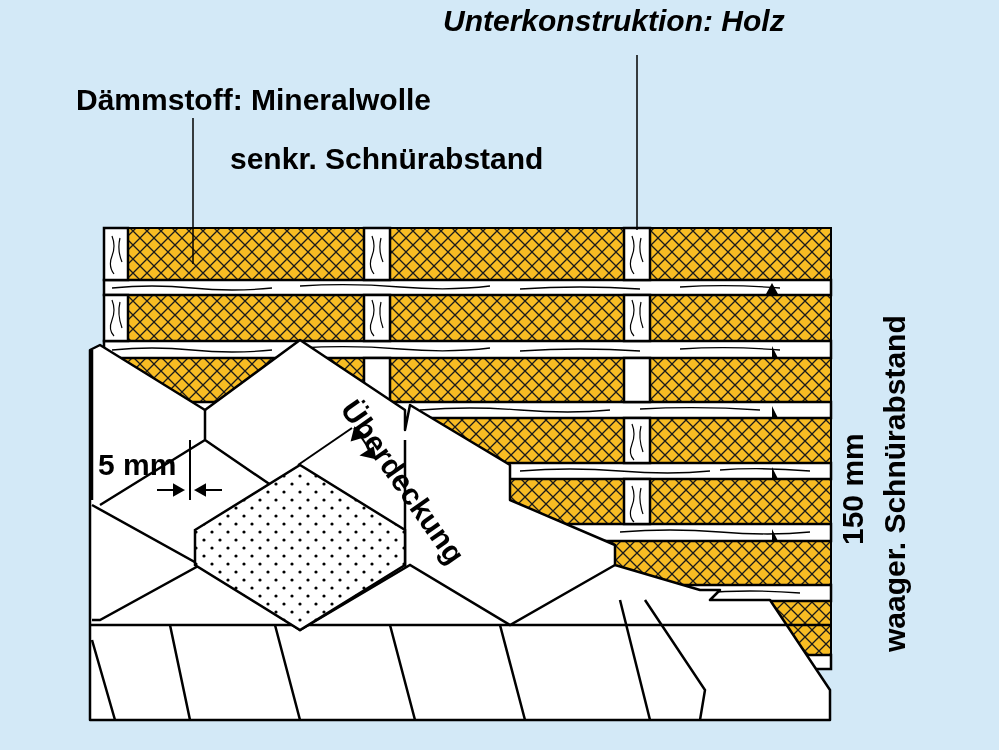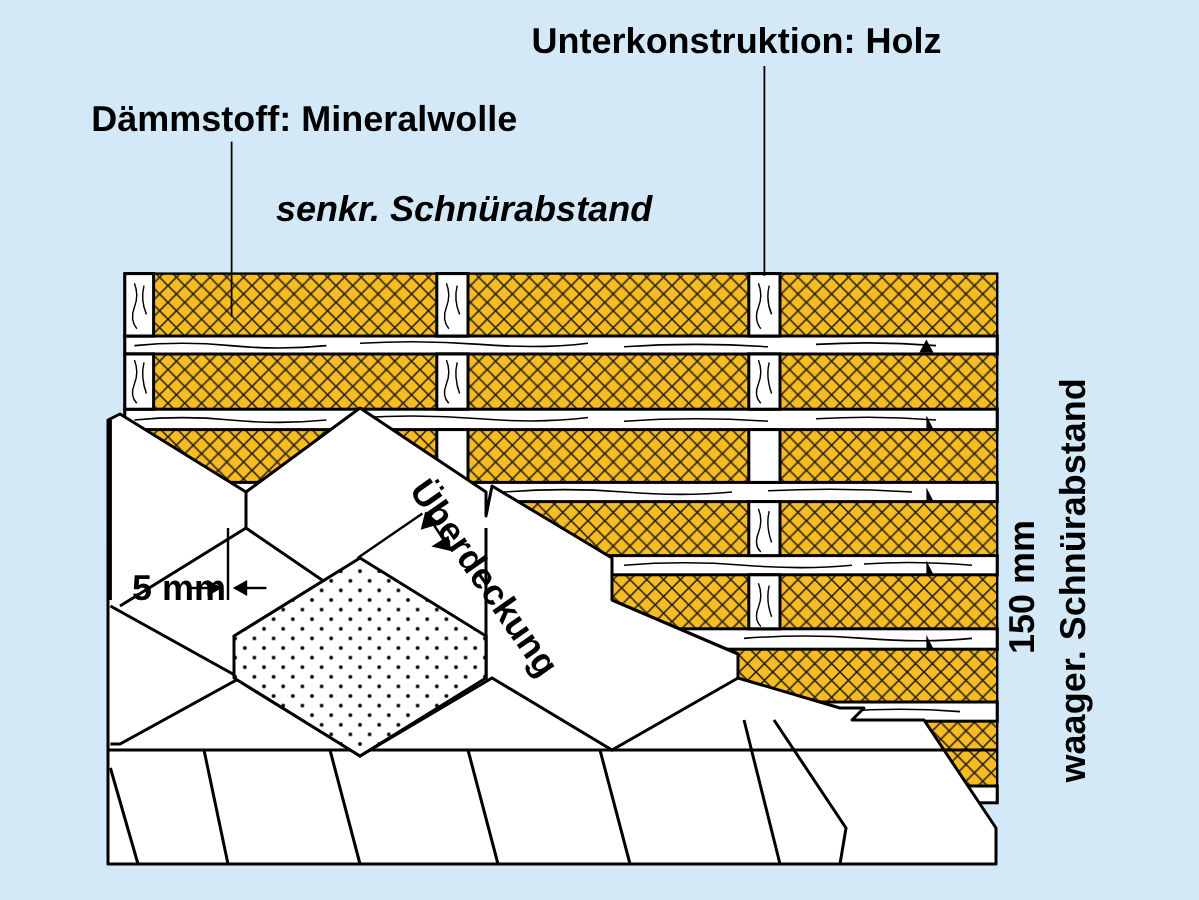--- a/index.html
+++ b/index.html
@@ -107,19 +107,19 @@
     <polygon points="355,428 352,440 365,436"></polygon>
     <polygon points="375,458 362,455 373,448"></polygon>
   </g>
 
   <g stroke="#000" stroke-width="1.5">
     <line x1="193" y1="118" x2="193" y2="264"></line>
     <line x1="637" y1="55" x2="637" y2="230"></line>
   </g>
 </svg>
 
-<div class="lbl" style="left:443px; top:20px;">Unterkonstruktion: Holz</div>
+<div class="lbl" style="left:443px; top:6px;font-style:italic;">Unterkonstruktion: Holz</div>
 <div class="lbl" style="left:76px; top:85px;">Dämmstoff: Mineralwolle</div>
-<div class="lbl" style="left:230px; top:160px;font-style:italic;">senkr. Schnürabstand</div>
-<div class="lbl" style="left:110px; top:450px;margin-top:26px;">5 mm</div>
+<div class="lbl" style="left:230px; top:144px;">senkr. Schnürabstand</div>
+<div class="lbl" style="left:98px; top:450px;">5 mm</div>
 <div class="lbl" style="left:360px; top:395px; transform-origin:left top; transform: rotate(55deg);">Überdeckung</div>
 <div class="lbl vert" style="left:838px; top:545px;">150 mm</div>
 <div class="lbl vert" style="left:880px; top:652px;">waager. Schnürabstand</div>
 
 </body></html>

